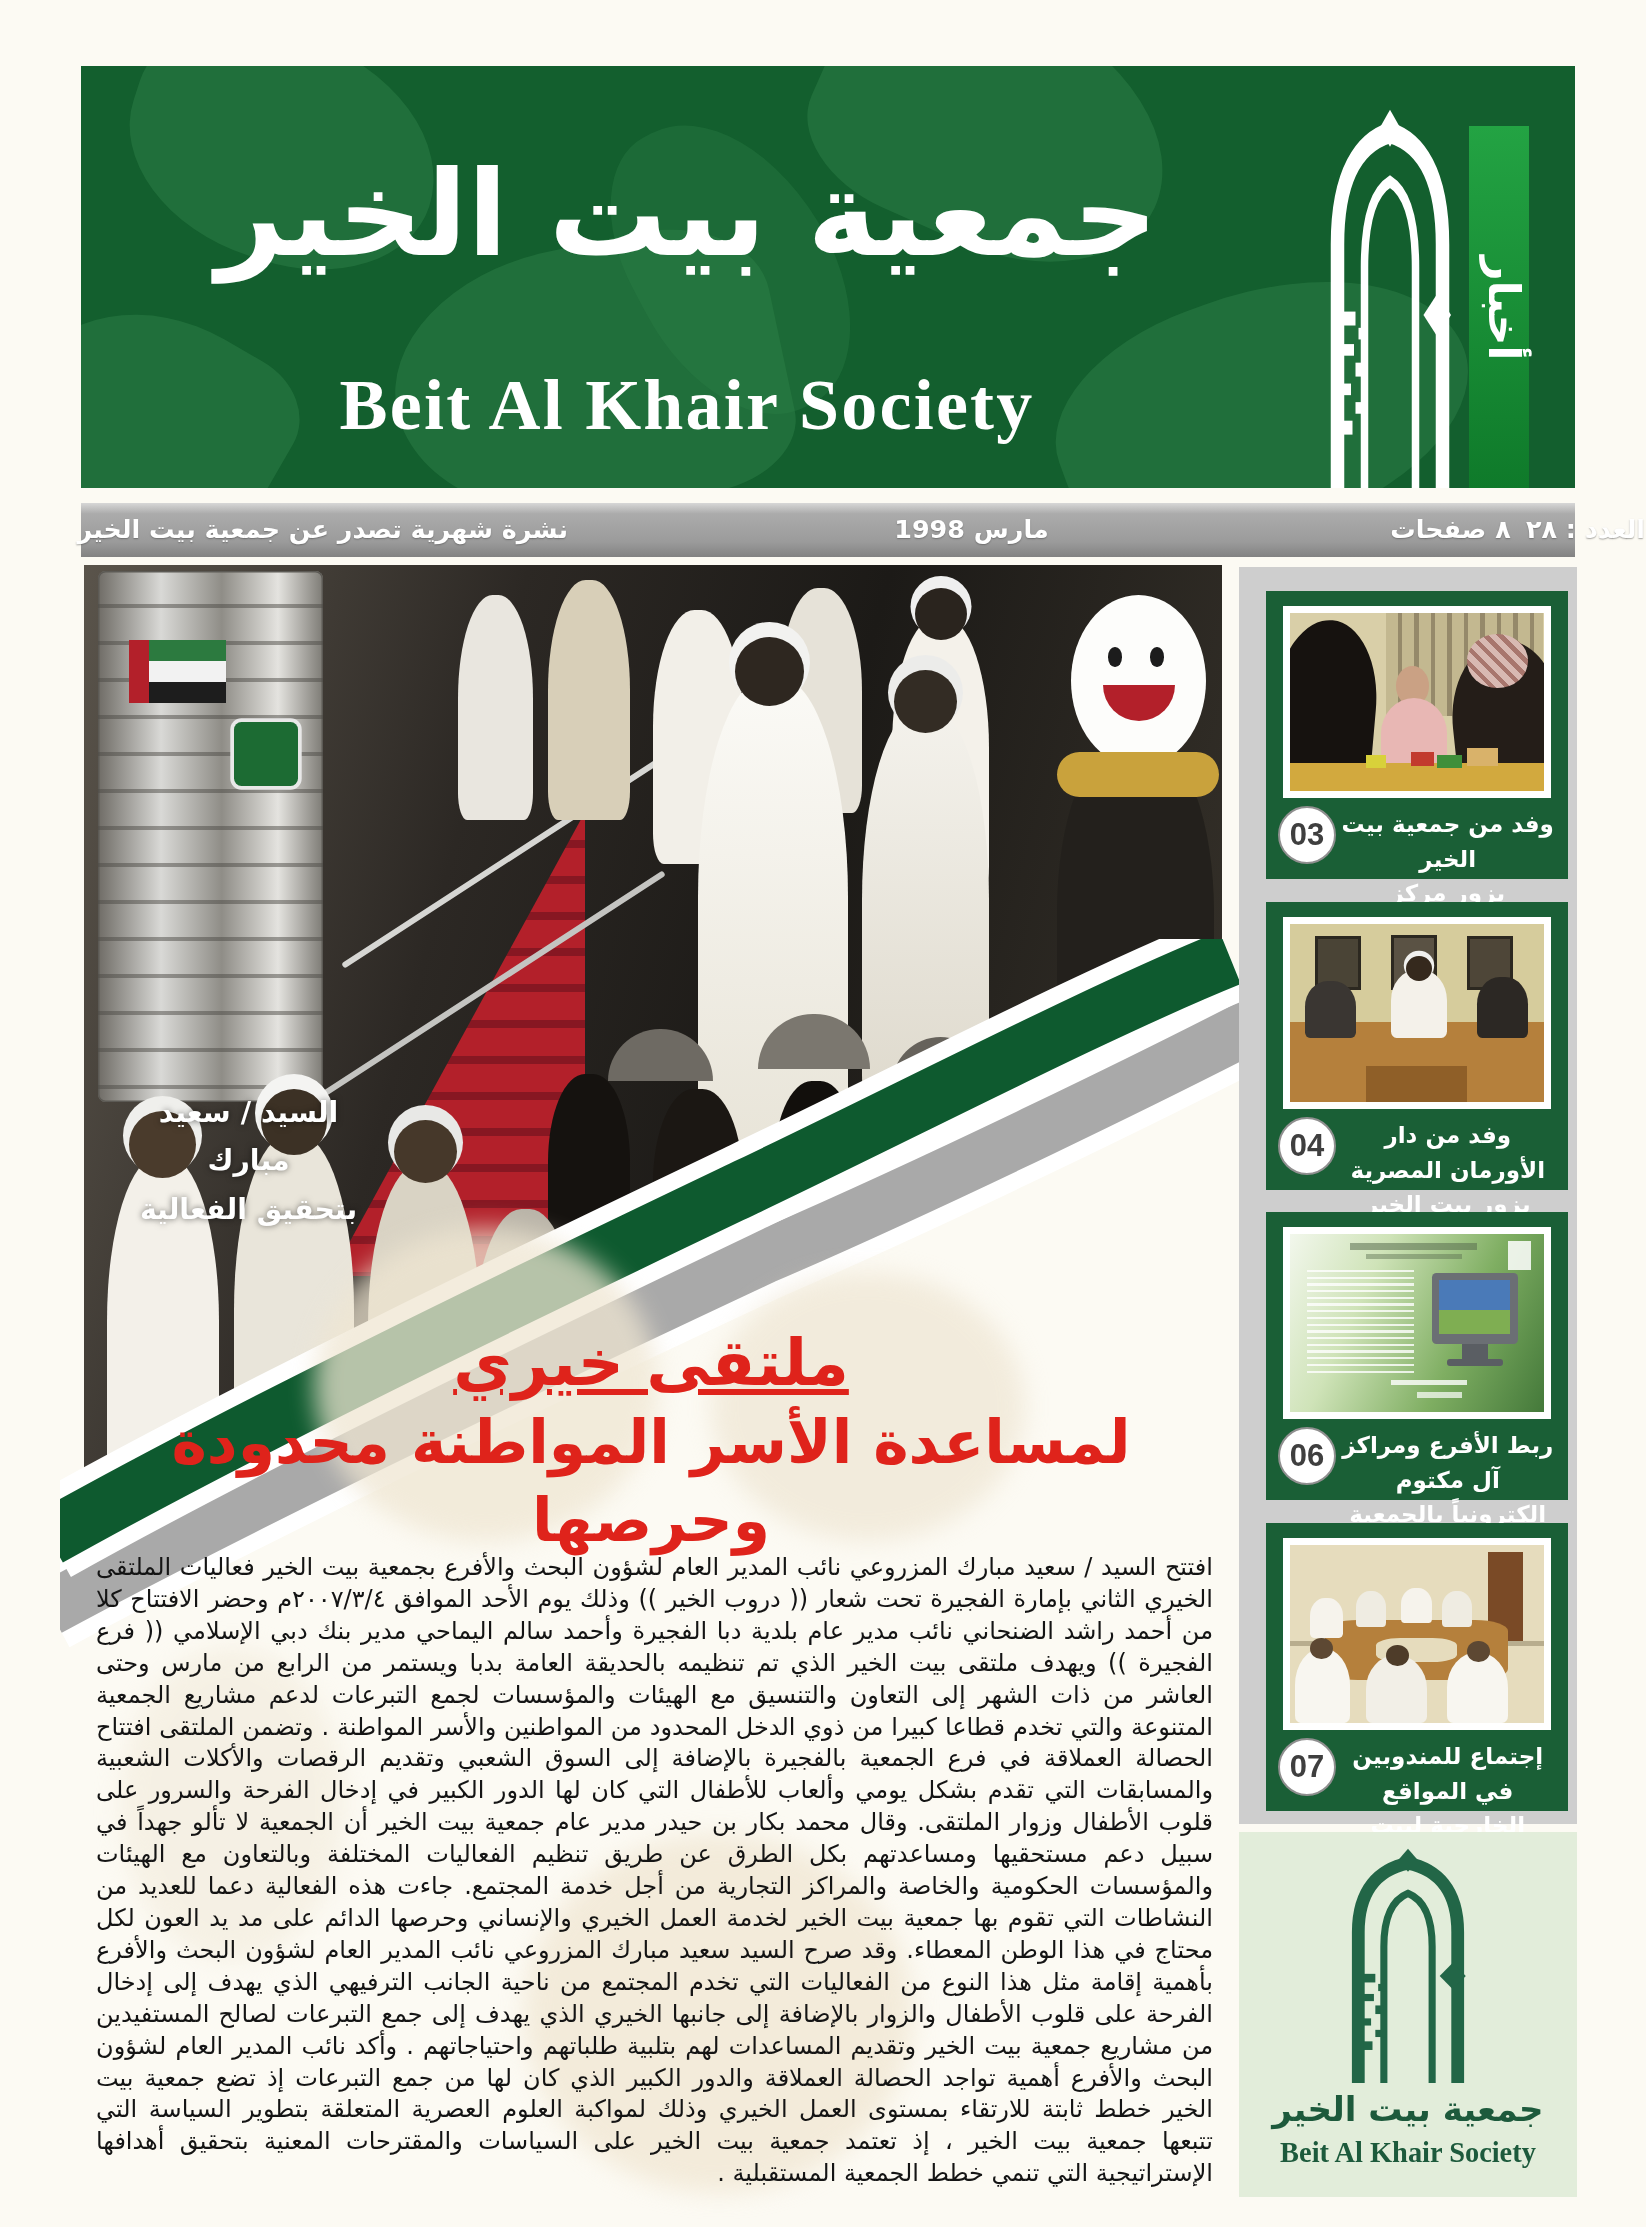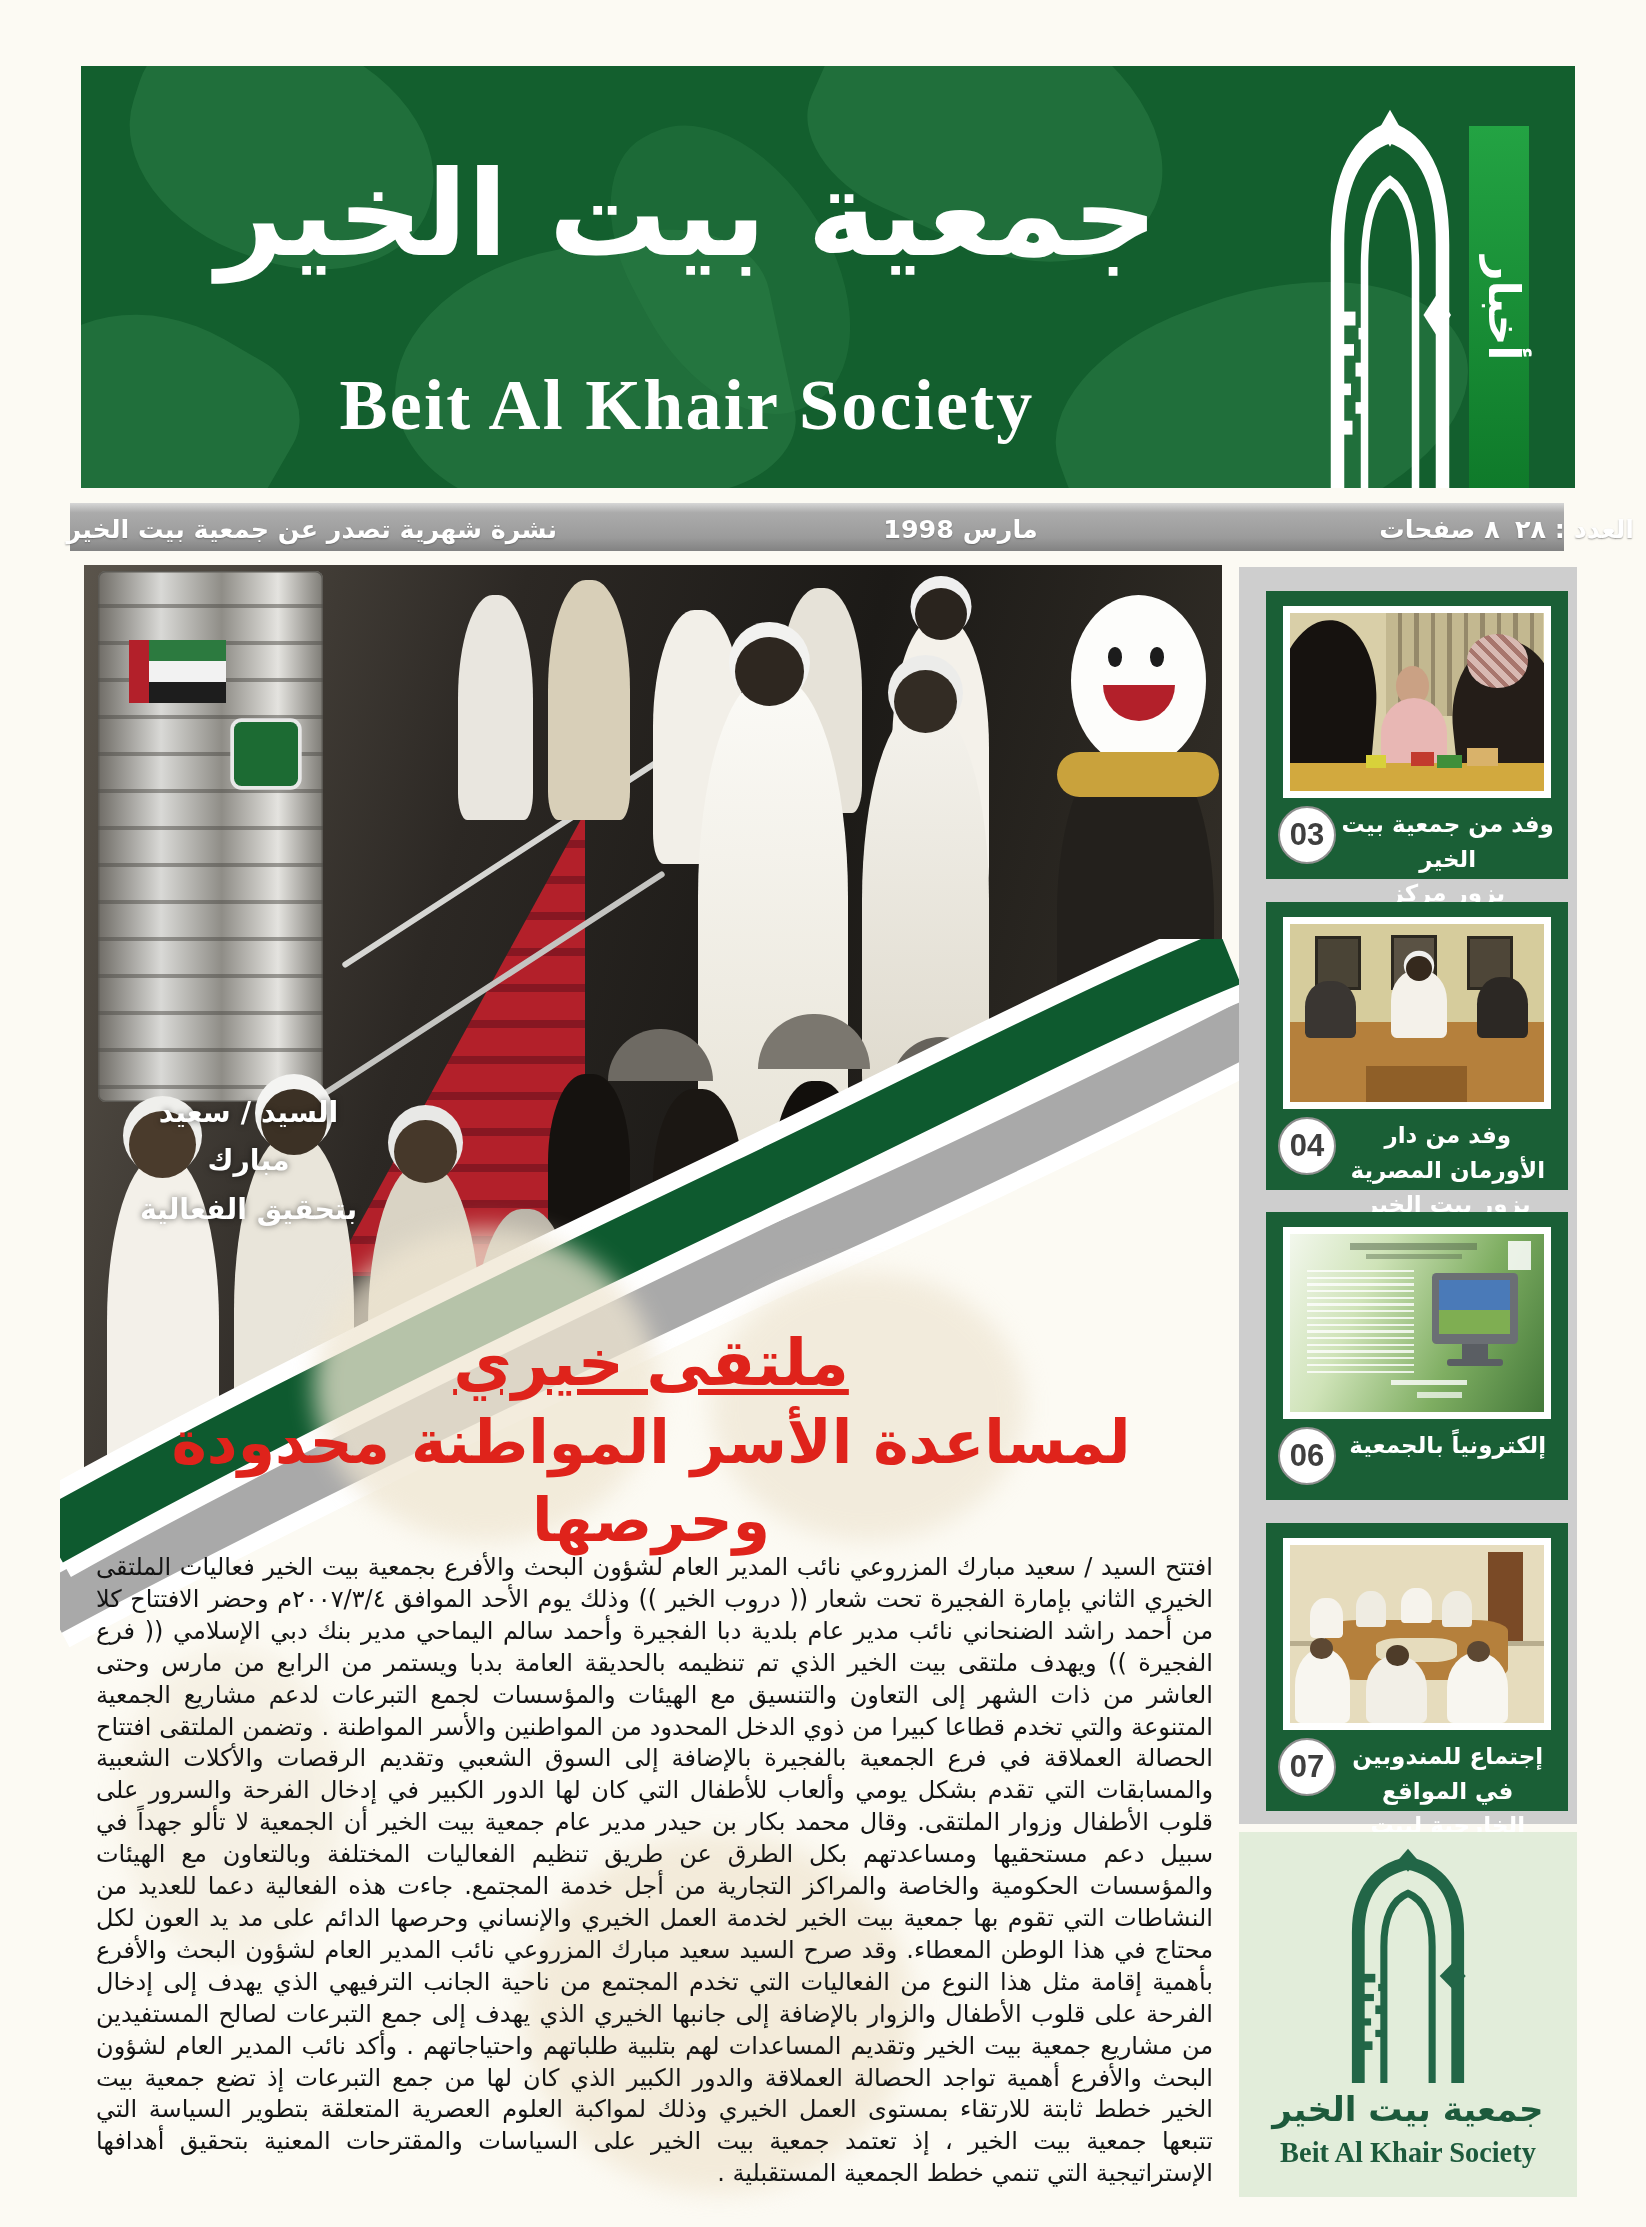--- a/index.html
+++ b/index.html
@@ -13,21 +13,21 @@
         font-size:118px;font-weight:bold;color:#ffffff;direction:rtl;line-height:1.4;}
   .banner-title-en{position:absolute;left:82px;top:298px;width:1048px;text-align:center;
         font-family:"Liberation Serif",serif;font-size:72px;font-weight:bold;color:#ffffff;letter-spacing:2.2px;}
   .mast-logo{position:absolute;left:1234px;top:39px;width:150px;height:383px;}
   .mast-stripe{position:absolute;left:1388px;top:60px;width:60px;height:362px;
         background:linear-gradient(180deg,#23a343,#0f7a2a);}
   .vtext{position:absolute;left:0;top:13.5px;width:60px;height:337px;writing-mode:vertical-rl;
         color:#ffffff;font-size:43px;font-weight:bold;letter-spacing:33px;text-align:center;}
 
   
-  .metabar{position:absolute;left:70px;top:503px;width:1494px;height:48px;
+  .metabar{position:absolute;left:81px;top:503px;width:1494px;height:54px;
         background:linear-gradient(180deg,#d7d7d7 0,#ababab 20%,#9b9b9b 72%,#828282 100%);}
   .mi{position:absolute;top:0;height:52px;line-height:52px;color:#ffffff;font-size:25.4px;
         font-weight:bold;direction:rtl;white-space:nowrap;text-shadow:0 0.7px 1.5px rgba(60,60,60,.45);}
 
   
   .photo{position:absolute;left:84px;top:565px;width:1138px;height:951px;z-index:1;overflow:hidden;
         background:linear-gradient(105deg,#5a544b 0%,#2c2824 32%,#1c1a17 58%,#3a352d 100%);}
   .photo i{position:absolute;display:block;}
   .fig{border-radius:46% 46% 12% 12%;}
   .photo-cap{position:absolute;left:30px;top:524px;width:269px;color:#ffffff;font-size:28.4px;
@@ -228,20 +228,21 @@
         <i style="left:86%;top:4%;width:9%;height:16%;background:rgba(255,255,255,.85);"></i>
         <i style="left:7%;top:20%;width:42%;height:58%;background:repeating-linear-gradient(180deg,rgba(255,255,255,.8) 0 2.2px,transparent 2.2px 6.7px);"></i>
         <i style="left:56%;top:22%;width:34%;height:40%;background:#6b6f74;border-radius:4.5px;"></i>
         <i style="left:59%;top:26%;width:28%;height:30%;background:linear-gradient(180deg,#4a7ab8 0 55%,#7fae52 55% 100%);"></i>
         <i style="left:68%;top:62%;width:10%;height:8%;background:#5a5e63;"></i>
         <i style="left:62%;top:70%;width:22%;height:4%;background:#5a5e63;border-radius:3px;"></i>
         <i style="left:40%;top:82%;width:30%;height:3%;background:rgba(255,255,255,.8);"></i>
         <i style="left:50%;top:89%;width:18%;height:3%;background:rgba(255,255,255,.7);"></i>
       </div>
       <div class="ccap">
+        <div>ربط الأفرع ومراكز آل مكتوم</div>
         <div>إلكترونياً بالجمعية</div>
       </div>
       <div class="pnum">06</div>
     </div>
 
     <div class="card" style="top:956px;">
       <div class="cph" style="background:#e6dcbd;">
         <i style="left:78%;top:4%;width:14%;height:52%;background:#7a4a26;"></i>
         <i style="left:0;top:54%;width:100%;height:3%;background:#b8ad8e;"></i>
         <i style="left:14%;top:42%;width:72%;height:34%;background:#b5803c;border-radius:18%;"></i>

